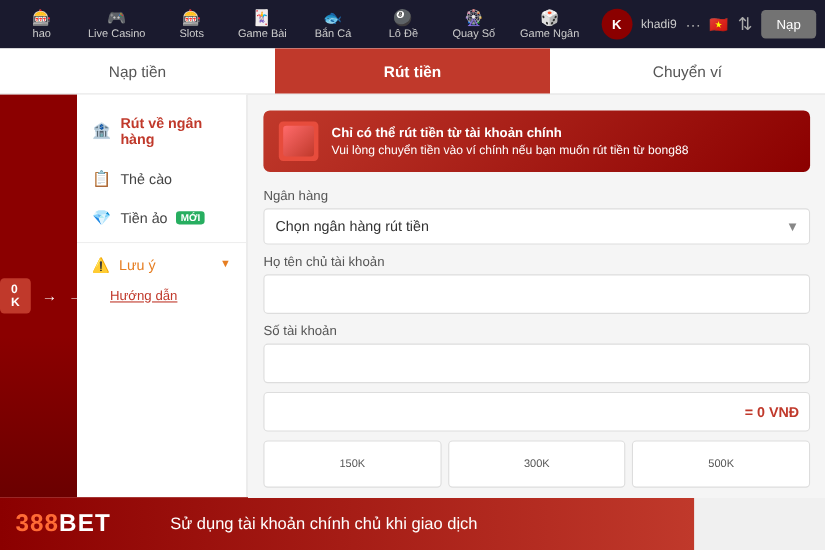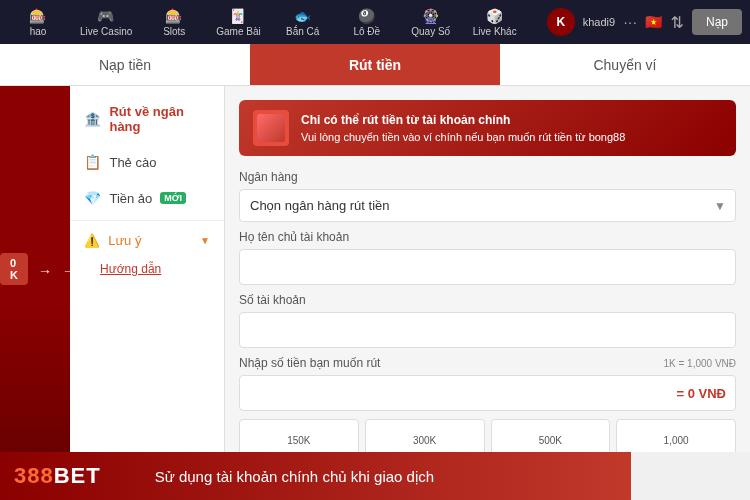--- a/index.html
+++ b/index.html
@@ -348,21 +348,21 @@
   <div class="nav-item">
     <span class="nav-icon">🎱</span>
     <span>Lô Đề</span>
   </div>
   <div class="nav-item">
     <span class="nav-icon">🎡</span>
     <span>Quay Số</span>
   </div>
   <div class="nav-item">
     <span class="nav-icon">🎲</span>
-    <span>Live Khác</span>
+    <span>Game Ngân</span>
   </div>
   <div class="nav-spacer"></div>
   <div class="nav-right">
     <div class="user-avatar">K</div>
     <span class="username">khadi9</span>
     <span class="nav-dots">···</span>
     <span class="flag-icon">🇻🇳</span>
     <span class="nav-arrow">⇅</span>
     <button class="btn-nap">Nạp</button>
   </div>
@@ -431,34 +431,29 @@
       <label class="form-label">Họ tên chủ tài khoản</label>
       <input class="form-input" type="text" style="">
     </div>
 
     <div class="form-group">
       <label class="form-label">Số tài khoản</label>
       <input class="form-input" type="text" style="">
     </div>
 
     <div class="form-group">
-      <div style="display:flex; justify-content:space-between; align-items:center; margin-bottom:5px;">
-        <label class="form-label" style="margin:0;">Nhập số tiền bạn muốn rút</label>
-        <span class="amount-hint">1K = 1,000 VNĐ</span>
-      </div>
       <div class="amount-input-wrap">
         <input class="amount-input" type="text" style="">
         <span class="amount-suffix">= 0 VNĐ</span>
       </div>
 
       <div class="quick-amounts">
         <button class="quick-btn">150K</button>
         <button class="quick-btn">300K</button>
         <button class="quick-btn">500K</button>
-        <button class="quick-btn">1,000</button>
       </div>
     </div>
 
   </div>
 </div>
 
 <div class="bottom-bar">
   <div class="logo-text">
     <span class="logo-388">388</span><span>BET</span>
   </div>

